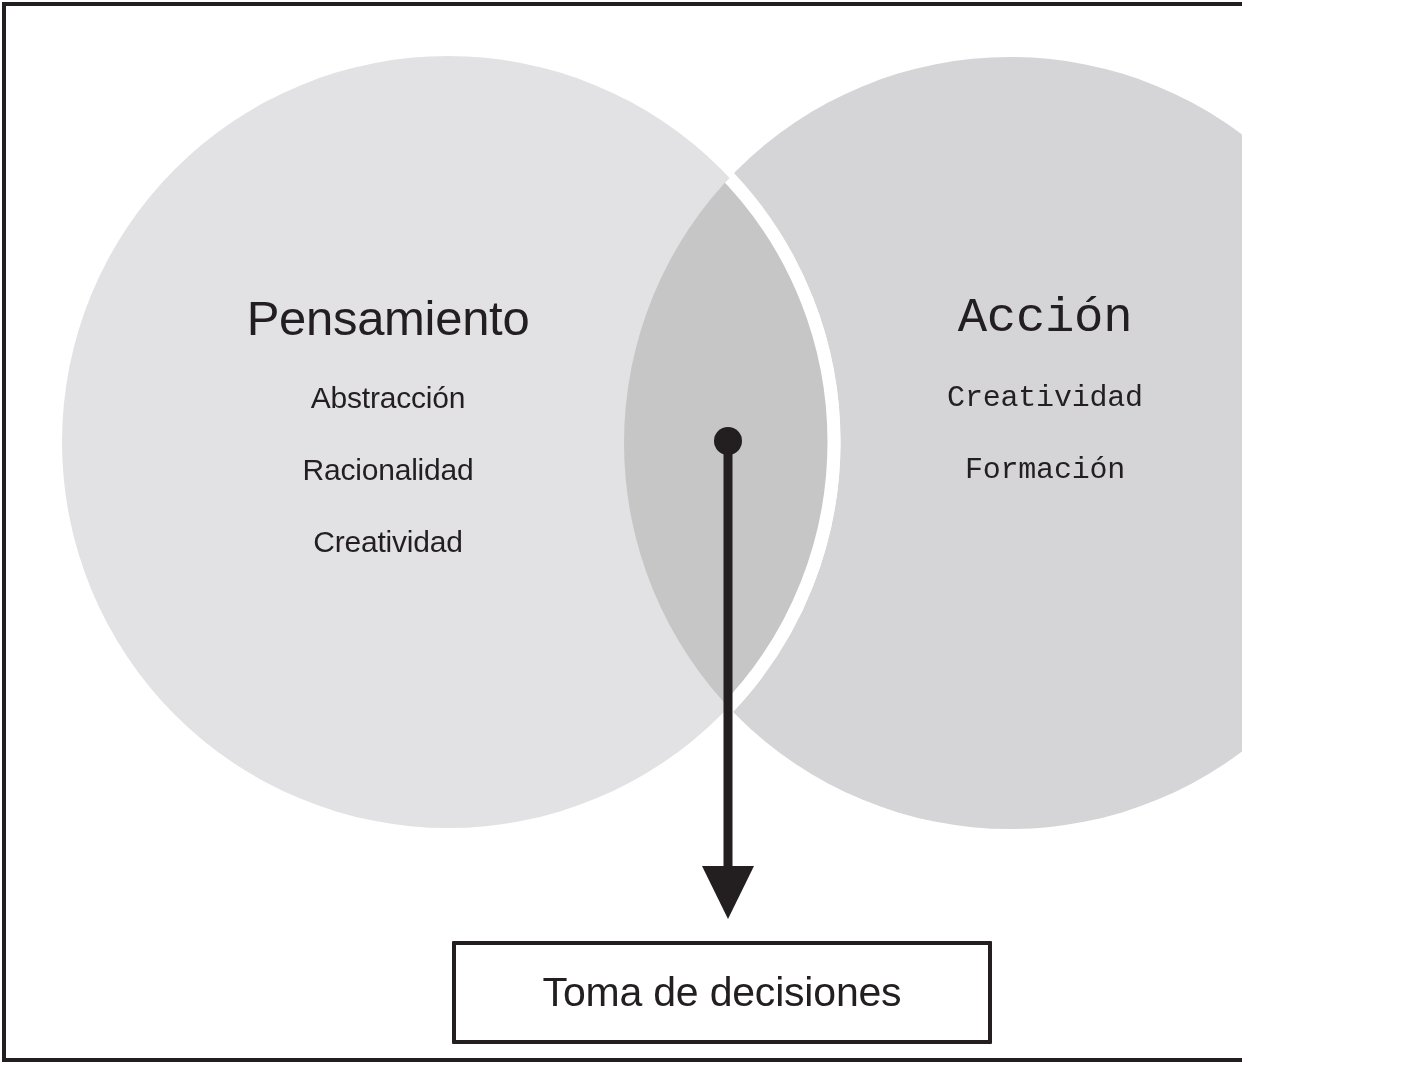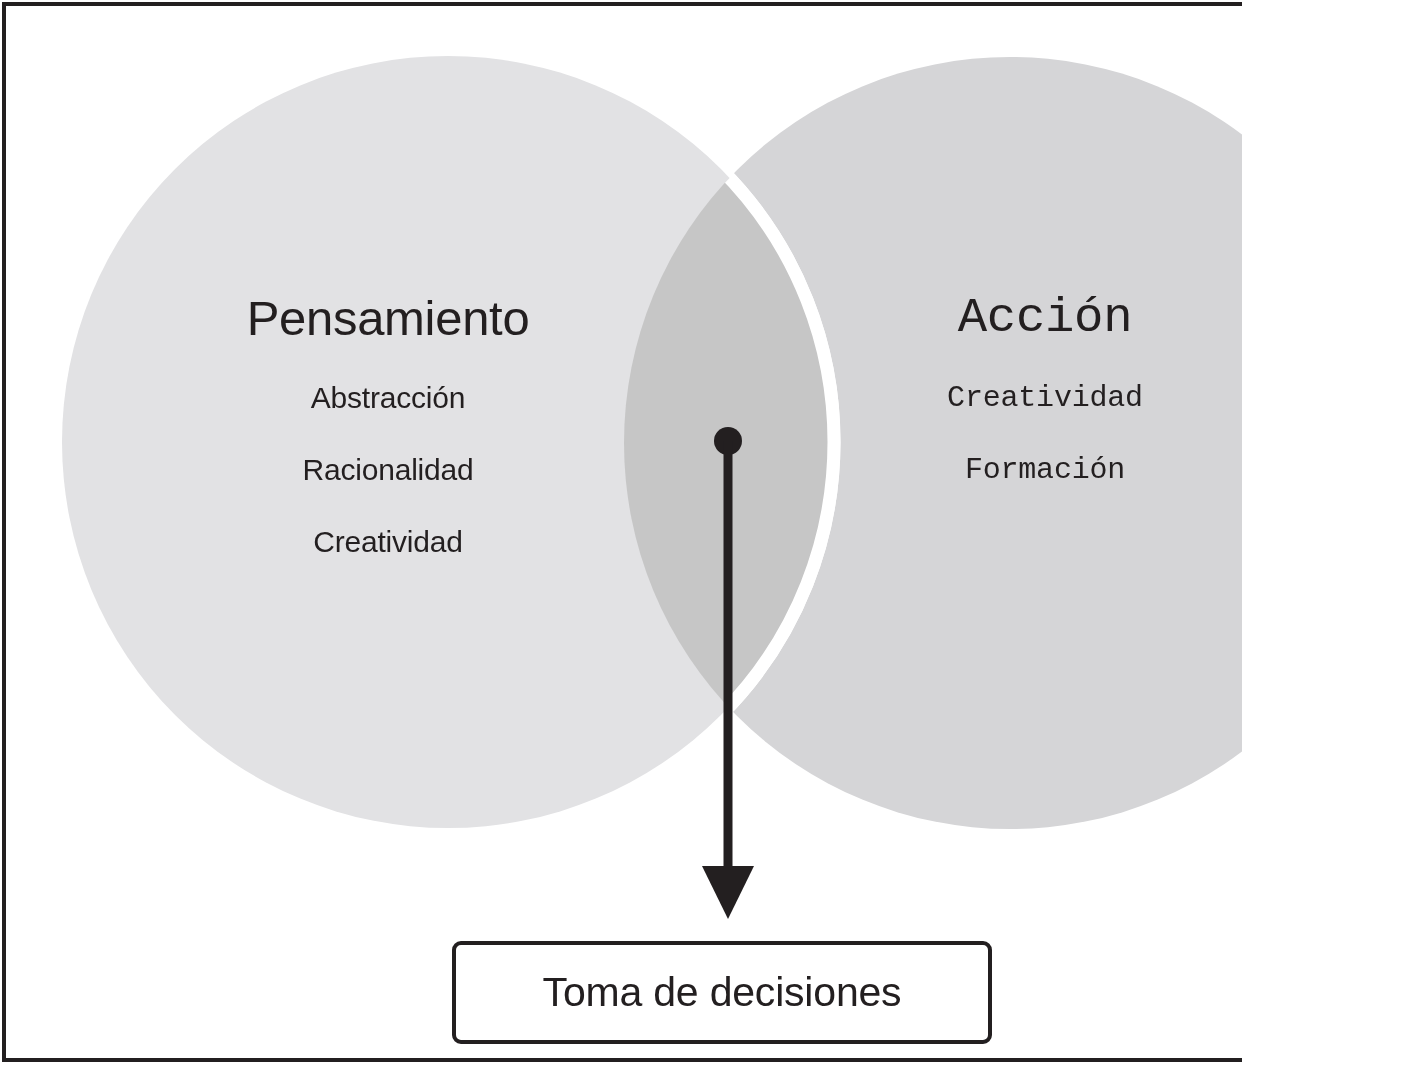--- a/index.html
+++ b/index.html
@@ -72,21 +72,21 @@
   }
   
   #outcome-box {
     position: absolute;
     left: 452px;
     top: 941px;
     width: 540px;
     height: 103px;
     box-sizing: border-box;
     border: 4px solid #231f20;
-    border-radius: 9px;
+    border-radius: 1px;
     background: #ffffff;
     display: flex;
     align-items: center;
     justify-content: center;
   }
   #outcome-label {
     font-size: 41px;
     color: #231f20;
     letter-spacing: -0.2px;
     white-space: nowrap;

